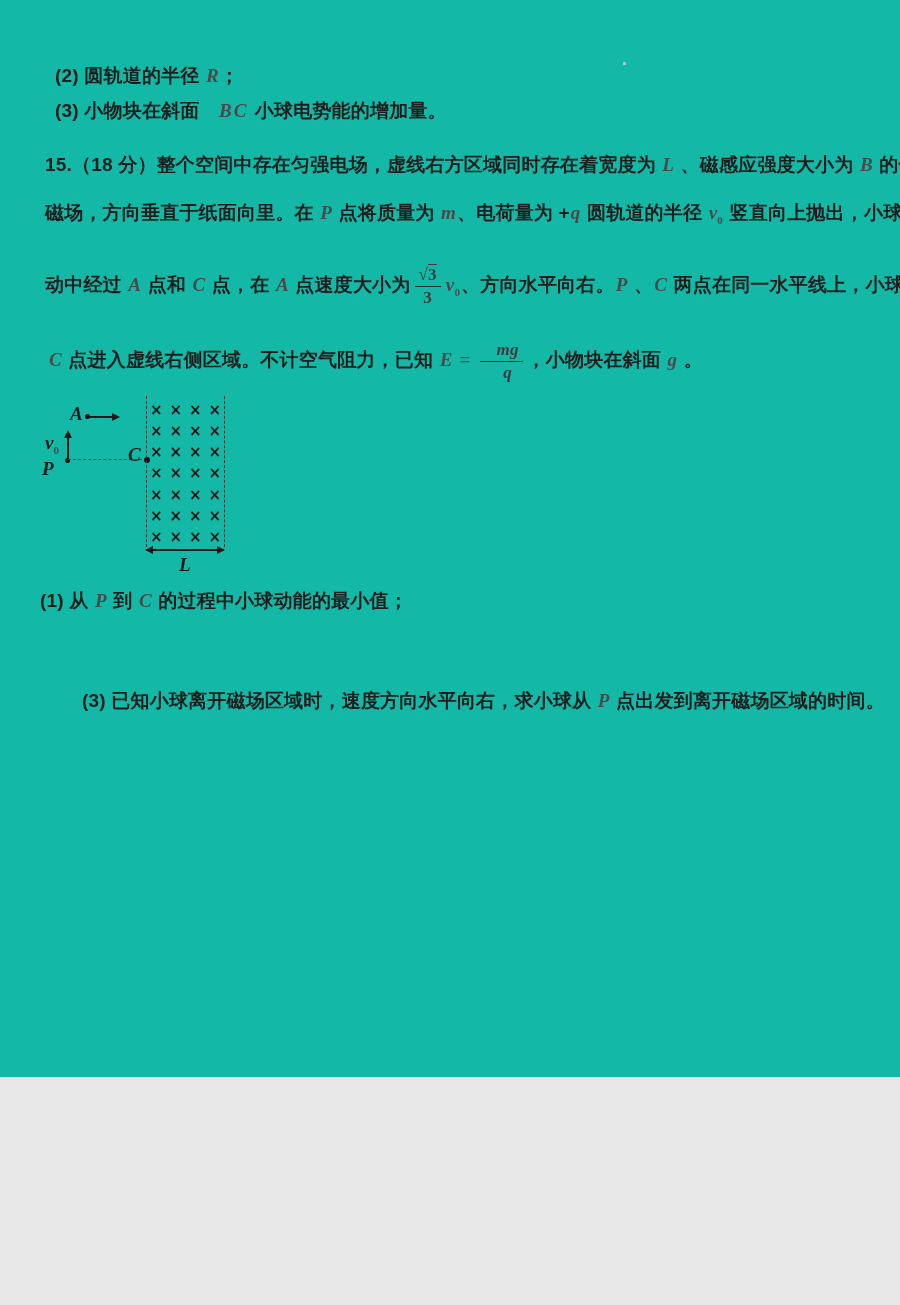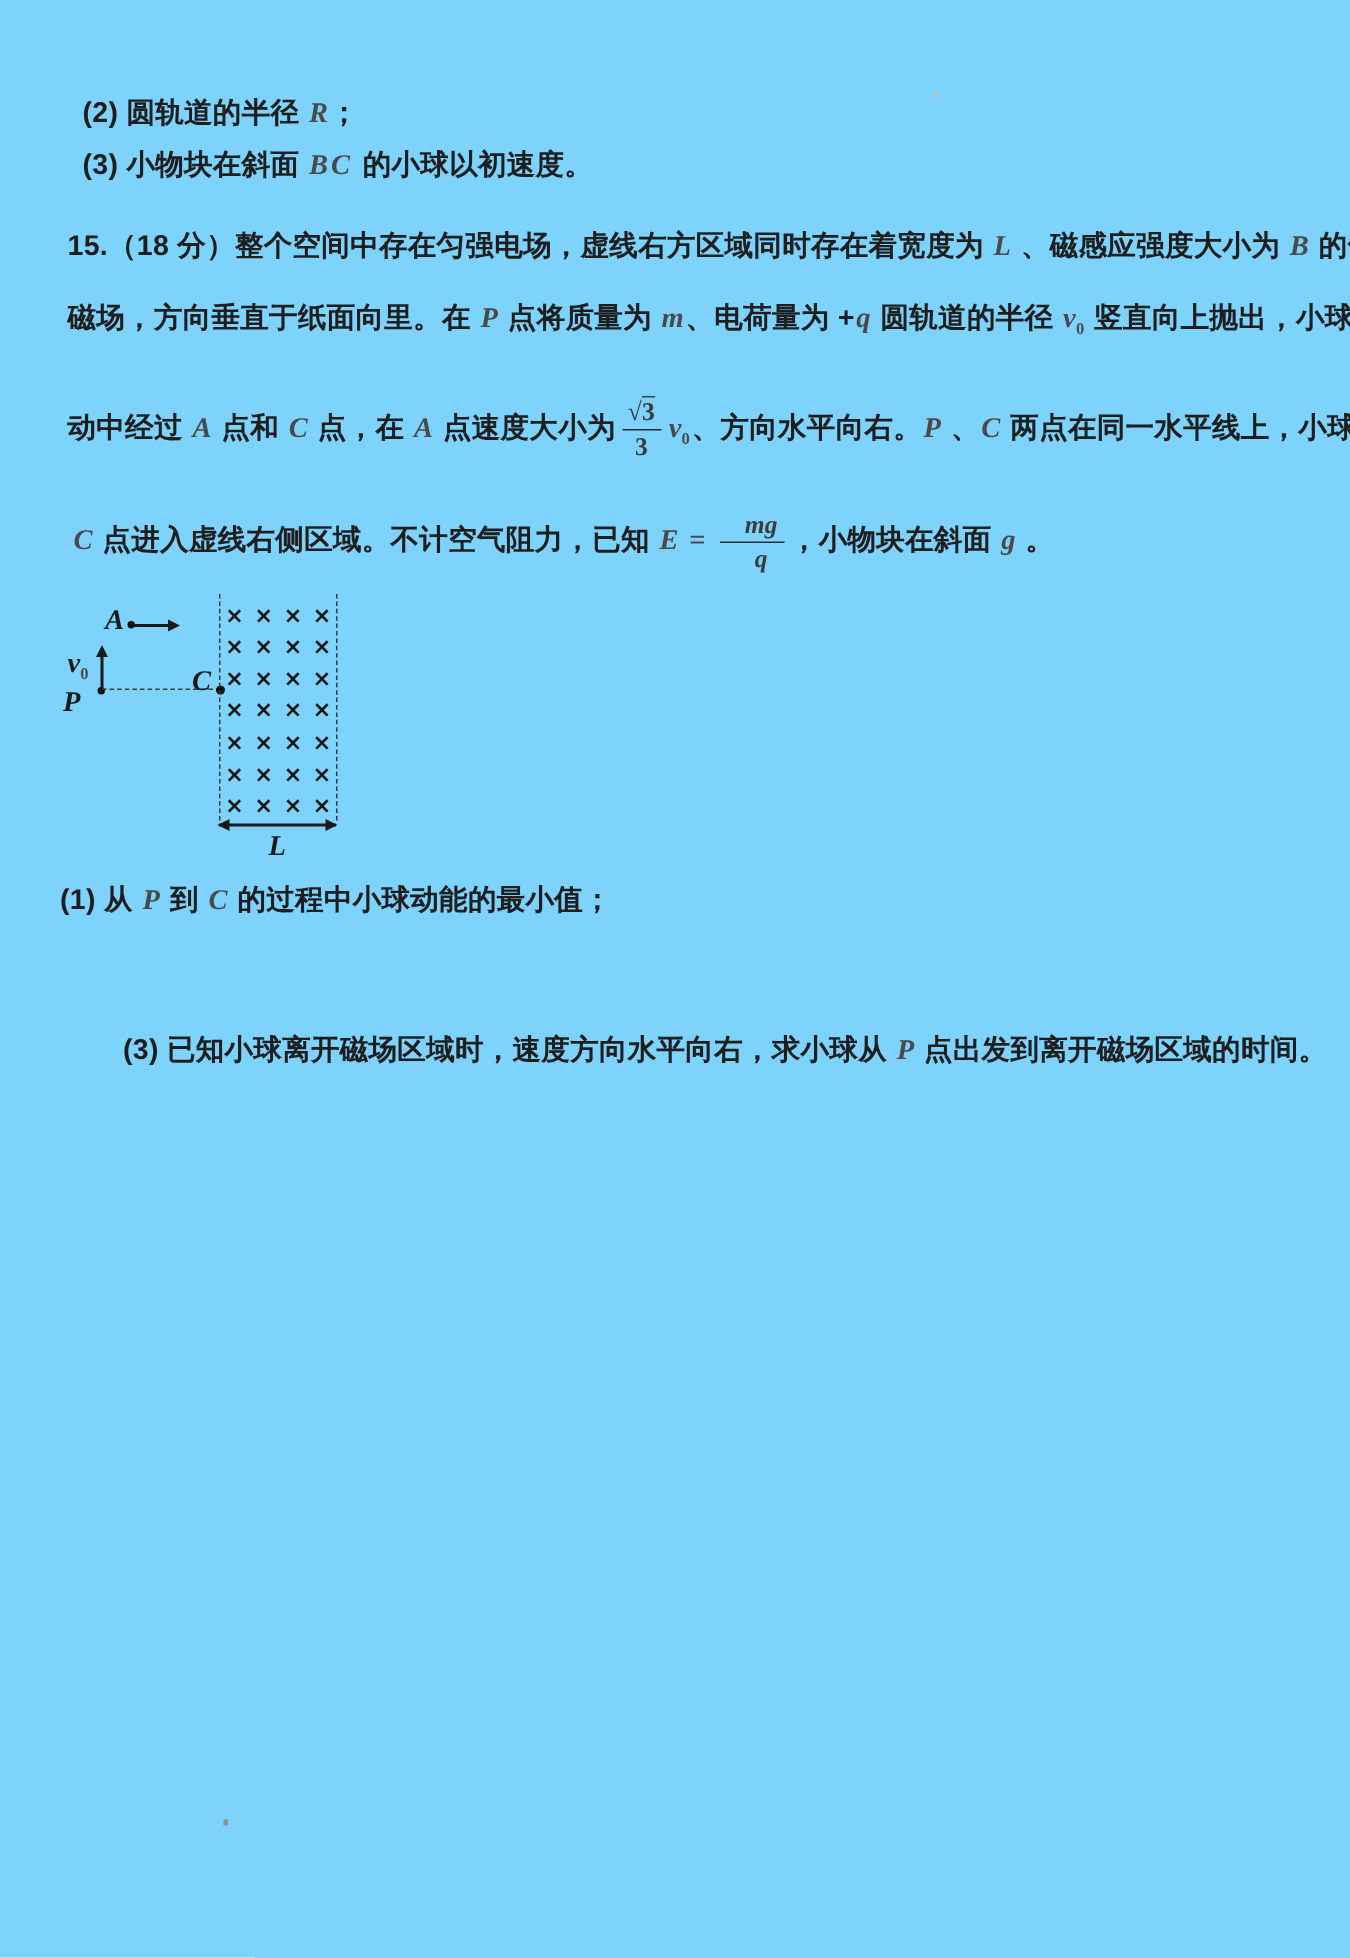--- a/index.html
+++ b/index.html
@@ -1,20 +1,20 @@
 <!DOCTYPE html>
 <html><head>
 <meta charset="utf-8">
 <style>
   * { margin:0; padding:0; box-sizing:border-box; }
   html,body { background:#e8e8e8; }
   #page {
     position:relative;
-    width:900px; height:1305px;
-    background:#7dd3fc;
+    width:900px; height:1077px;
+    background:#14b8a6;
     overflow:hidden;
     font-family:"Liberation Sans", sans-serif;
     color:#1e1e1e;
   }
   .line {
     position:absolute;
     white-space:nowrap;
     font-size:19px;
     line-height:26px;
     letter-spacing:0.2px;
@@ -98,21 +98,21 @@
 </style>
 </head>
 <body>
 
 <div id="page">
 
   <div class="line" style="left:55px; top:63px;">
     <span>(2) 圆轨道的半径 </span><span class="var">R</span><span>；</span>
   </div>
   <div class="line" style="left:55px; top:98px;">
-    <span>(3) 小物块在斜面 </span><span class="var" style="letter-spacing:2px;">BC</span><span> 的小球以初速度。</span>
+    <span>(3) 小物块在斜面 </span><span class="var" style="letter-spacing:2px;margin-left:13px;">BC</span><span> 小球电势能的增加量。</span>
   </div>
 
   <div class="line" style="left:45px; top:152px;">
     <span>15.（18 分）整个空间中存在匀强电场，虚线右方区域同时存在着宽度为 </span><span class="var">L</span><span> 、磁感应强度大小为 </span><span class="var">B</span><span> 的匀强</span>
   </div>
 
   <div class="line" style="left:45px; top:200px;">
     <span>磁场，方向垂直于纸面向里。在 </span><span class="var">P</span><span> 点将质量为 </span><span class="var">m</span><span>、电荷量为 +</span><span class="var">q</span><span> 圆轨道的半径 </span><span class="var"><span>v</span><sub>0</sub></span><span> 竖直向上抛出，小球运</span>
   </div>
 

